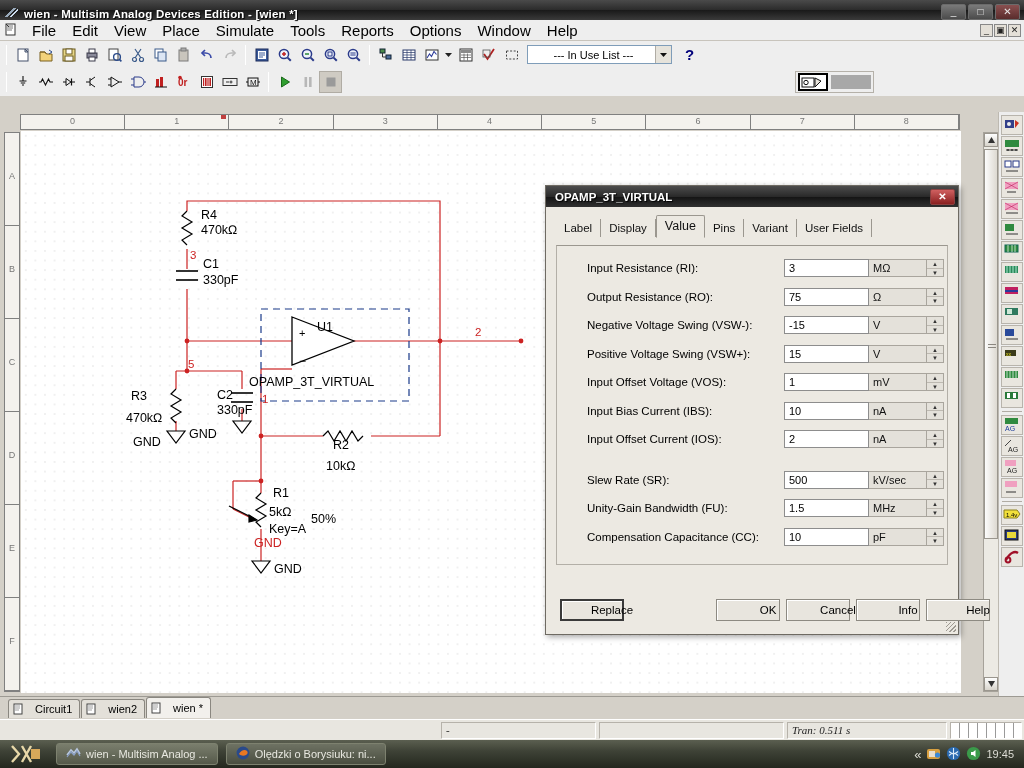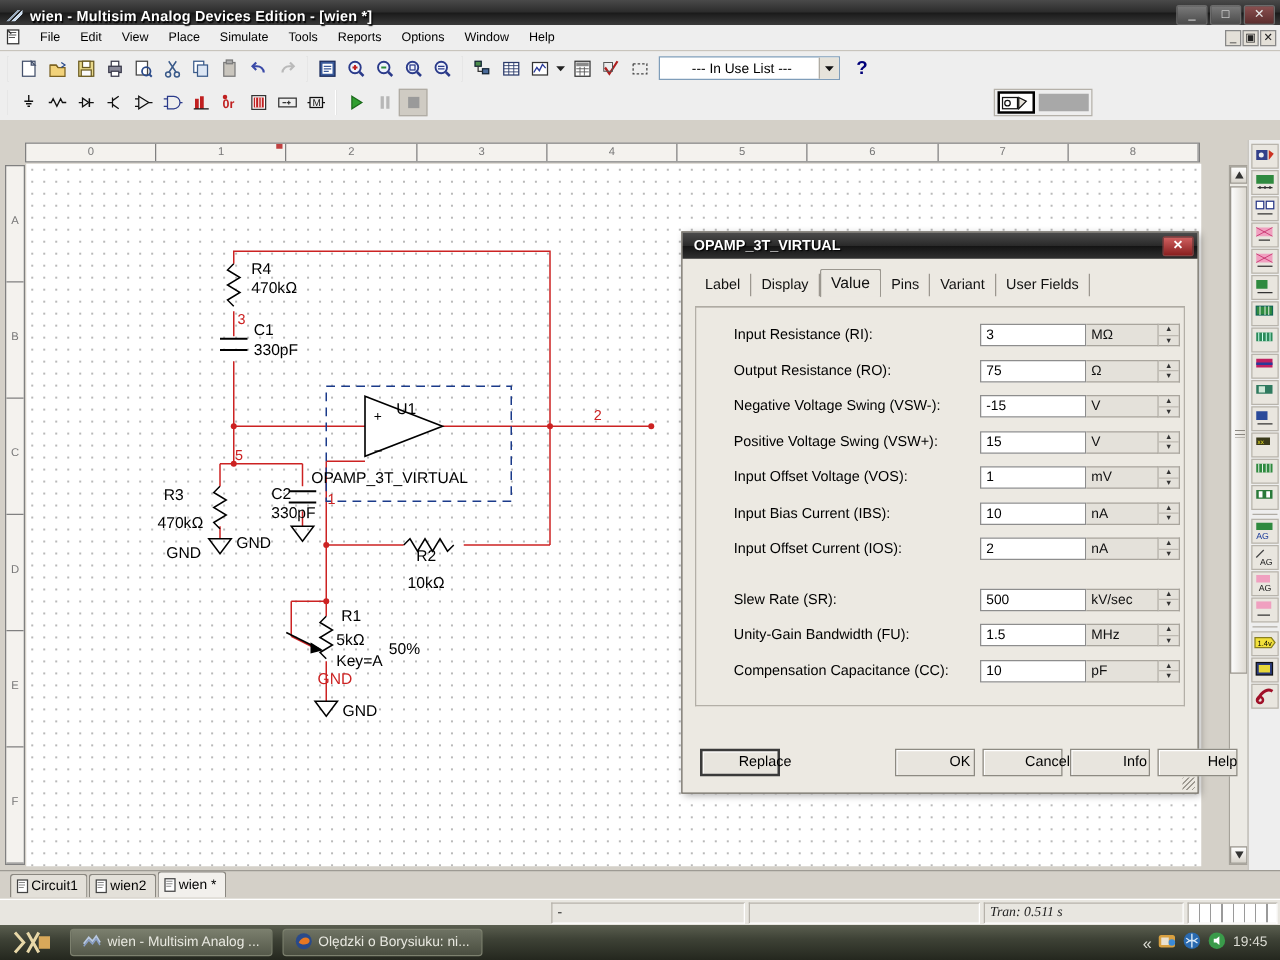--- a/index.html
+++ b/index.html
@@ -31,21 +31,21 @@
     width:25px; height:16px; background:linear-gradient(180deg,#7a7a7a,#4b4b4b);
     border:1px solid #6b6b6b; border-radius:2px; color:#e8e8e8;
     font-size:10px; line-height:14px; text-align:center; font-family:"Liberation Sans",sans-serif;
   }
   .wbtn.close { background:linear-gradient(180deg,#8a5050,#5a2c2c); }
 
   
   .menubar { height:21px; background:#eeeeee; display:flex; align-items:center;
              border-bottom:1px solid #c8c4bc; padding-left:2px; }
   .mdi-icon { width:18px; height:17px; display:inline-flex; align-items:center; justify-content:center; margin-right:4px; }
-  .menuitem { padding:3px 8px; font-size:10px; color:#000; cursor:default; }
+  .menuitem { padding:3px 8px; font-size:15px; color:#000; cursor:default; }
   .menu-right { margin-left:auto; display:flex; gap:1px; padding-right:3px; }
   .mdibtn { width:13px; height:13px; border:1px solid #888; background:#e4e0d8;
             font-size:9px; line-height:11px; text-align:center; color:#222; }
 
   
   .toolbar-row { background:#eeeeee; display:flex; align-items:center; height:27px; padding-left:2px;text-align:center; }
   .sep { width:1px; height:20px; background:#a9a9a9; margin:0 4px;
          border-right:1px solid #fff; }
   .tbtn { width:23px; height:22px; display:flex; align-items:center; justify-content:center;
           border:1px solid transparent; }
@@ -106,21 +106,21 @@
   .rtool { width:22px; height:20px; border:1px solid #b8b4ac; background:#e9e6df;
            display:flex; align-items:center; justify-content:center; }
   .rsep { width:20px; height:1px; background:#b0aca4; margin:2px 0; }
 
   
   .sheettabs { position:absolute; left:0; bottom:22px; width:1024px; height:22px;
                background:#d4d0c8; display:flex; align-items:flex-end; padding-left:8px; gap:1px;
                border-top:1px solid #9d9a93;}
   .stab { height:19px; background:#e3e0d9; border:1px solid #8a8780; border-bottom:none;
           border-radius:3px 3px 0 0; padding:0 7px 0 4px; display:flex; align-items:center;
-          gap:0; font-size:11px; }
+          gap:10px; font-size:11px; }
   .stab.active { background:#f2f0ec; height:21px; font-weight:normal; }
 
   
   .statusbar { position:absolute; left:0; bottom:0; width:1024px; height:21px;
                background:#e8e6e0; border-top:1px solid #fff; display:flex; align-items:center;
                font-size:11px; }
   .sb-cell { height:17px; border:1px solid #b6b2aa; border-right-color:#fff; border-bottom-color:#fff;
              margin-left:3px; padding:0 4px; display:flex; align-items:center; color:#222;
              font-family:"Liberation Serif", serif; font-style:italic; }
 

